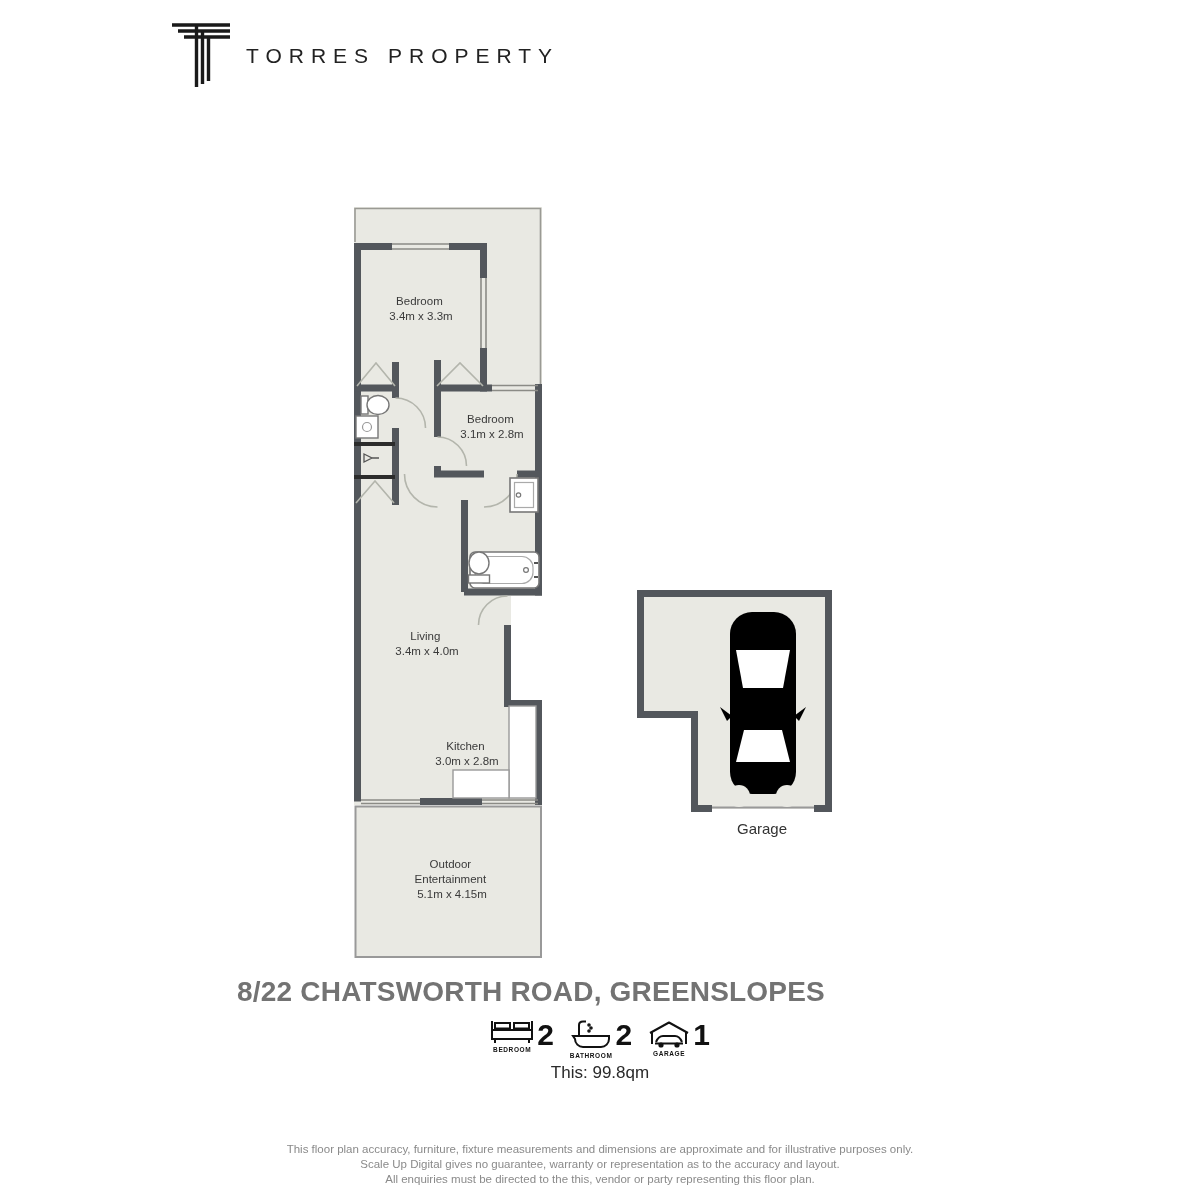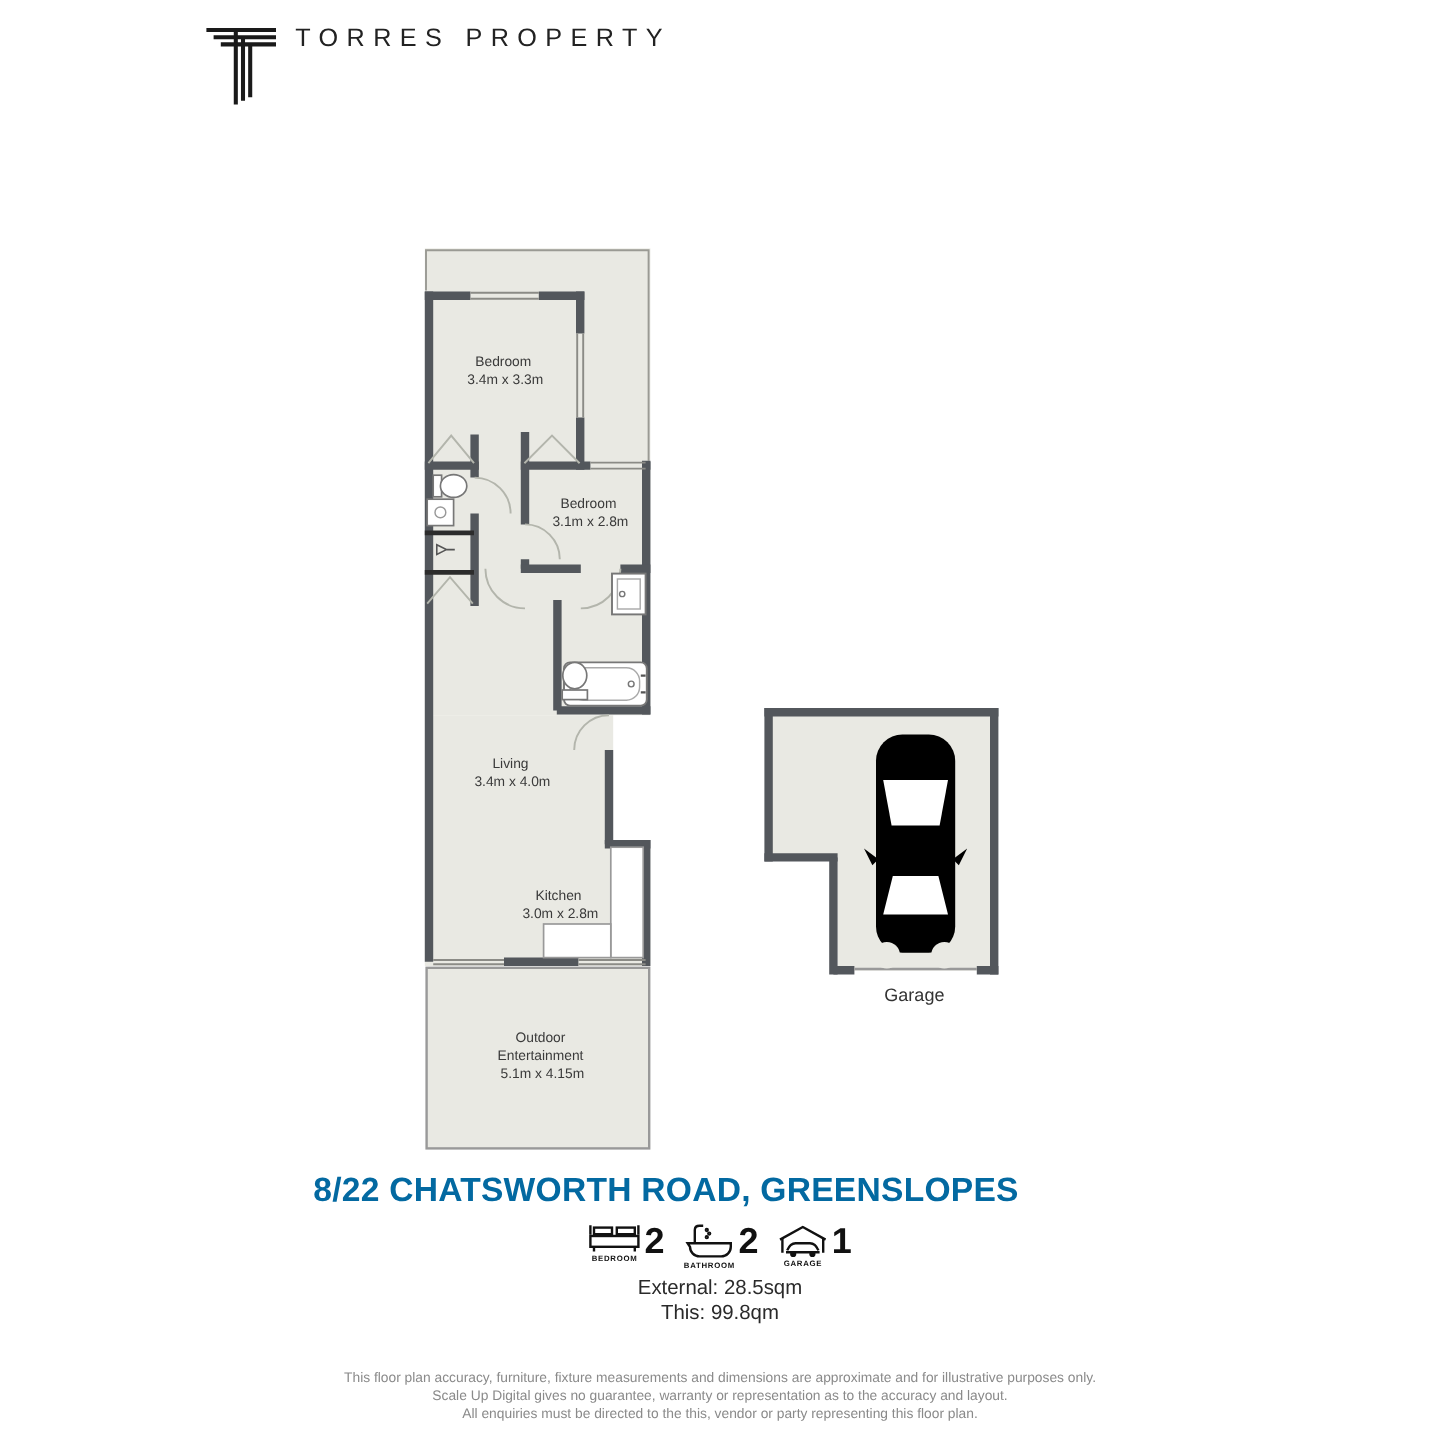--- a/index.html
+++ b/index.html
@@ -2,29 +2,29 @@
 <html><head>
 <meta charset="utf-8">
 <style>
   html,body{margin:0;padding:0;}
   body{
     width:1200px;height:1200px;background:#ffffff;position:relative;
     font-family:"Liberation Sans", sans-serif;color:#1a1a1a;overflow:hidden;
   }
   .logo{position:absolute;left:168px;top:20px;display:flex;align-items:flex-start;}
   .logo-text{
-    margin-left:14px;font-size:21px;letter-spacing:7px;
+    margin-left:14px;margin-top:24px;font-size:21px;letter-spacing:7px;
     color:#222;font-weight:400;white-space:nowrap;
   }
   .plan-wrap{position:absolute;left:342px;top:200px;width:500px;height:770px;}
   .room-label{font-size:11.5px;fill:#3a3a3a;}
   .garage-label{font-size:15px;fill:#333;}
   .title{
     position:absolute;left:0;top:976px;width:1062px;text-align:center;
-    font-size:28px;font-weight:700;letter-spacing:0.2px;color:#0369a1;padding-left:24px;
+    font-size:28px;font-weight:700;letter-spacing:0.2px;color:#737373;
   }
   .features{
     position:absolute;left:0;top:1020px;width:1200px;display:flex;
     justify-content:center;align-items:flex-start;gap:16px;
   }
   .feature{display:flex;align-items:flex-start;}
   .feat-col{display:flex;flex-direction:column;align-items:center;}
   .feat-label{font-size:6.5px;font-weight:700;letter-spacing:0.6px;color:#111;margin-top:2px;}
   .feat-count{font-size:30px;font-weight:700;color:#111;line-height:30px;margin-left:3px;}
   .areas{
@@ -224,21 +224,20 @@
         <circle cx="13" cy="25" r="2.6" fill="#111"></circle>
         <circle cx="29" cy="25" r="2.6" fill="#111"></circle>
       </svg>
       <div class="feat-label">GARAGE</div>
     </div>
     <div class="feat-count">1</div>
   </div>
 </div>
 
 <div class="areas">
-  <div>External: 28.5sqm</div>
   <div>This: 99.8qm</div>
 </div>
 
 <div class="disclaimer">
   <div>This floor plan accuracy, furniture, fixture measurements and dimensions are approximate and for illustrative purposes only.</div>
   <div>Scale Up Digital gives no guarantee, warranty or representation as to the accuracy and layout.</div>
   <div>All enquiries must be directed to the this, vendor or party representing this floor plan.</div>
 </div>
 
 </body></html>

